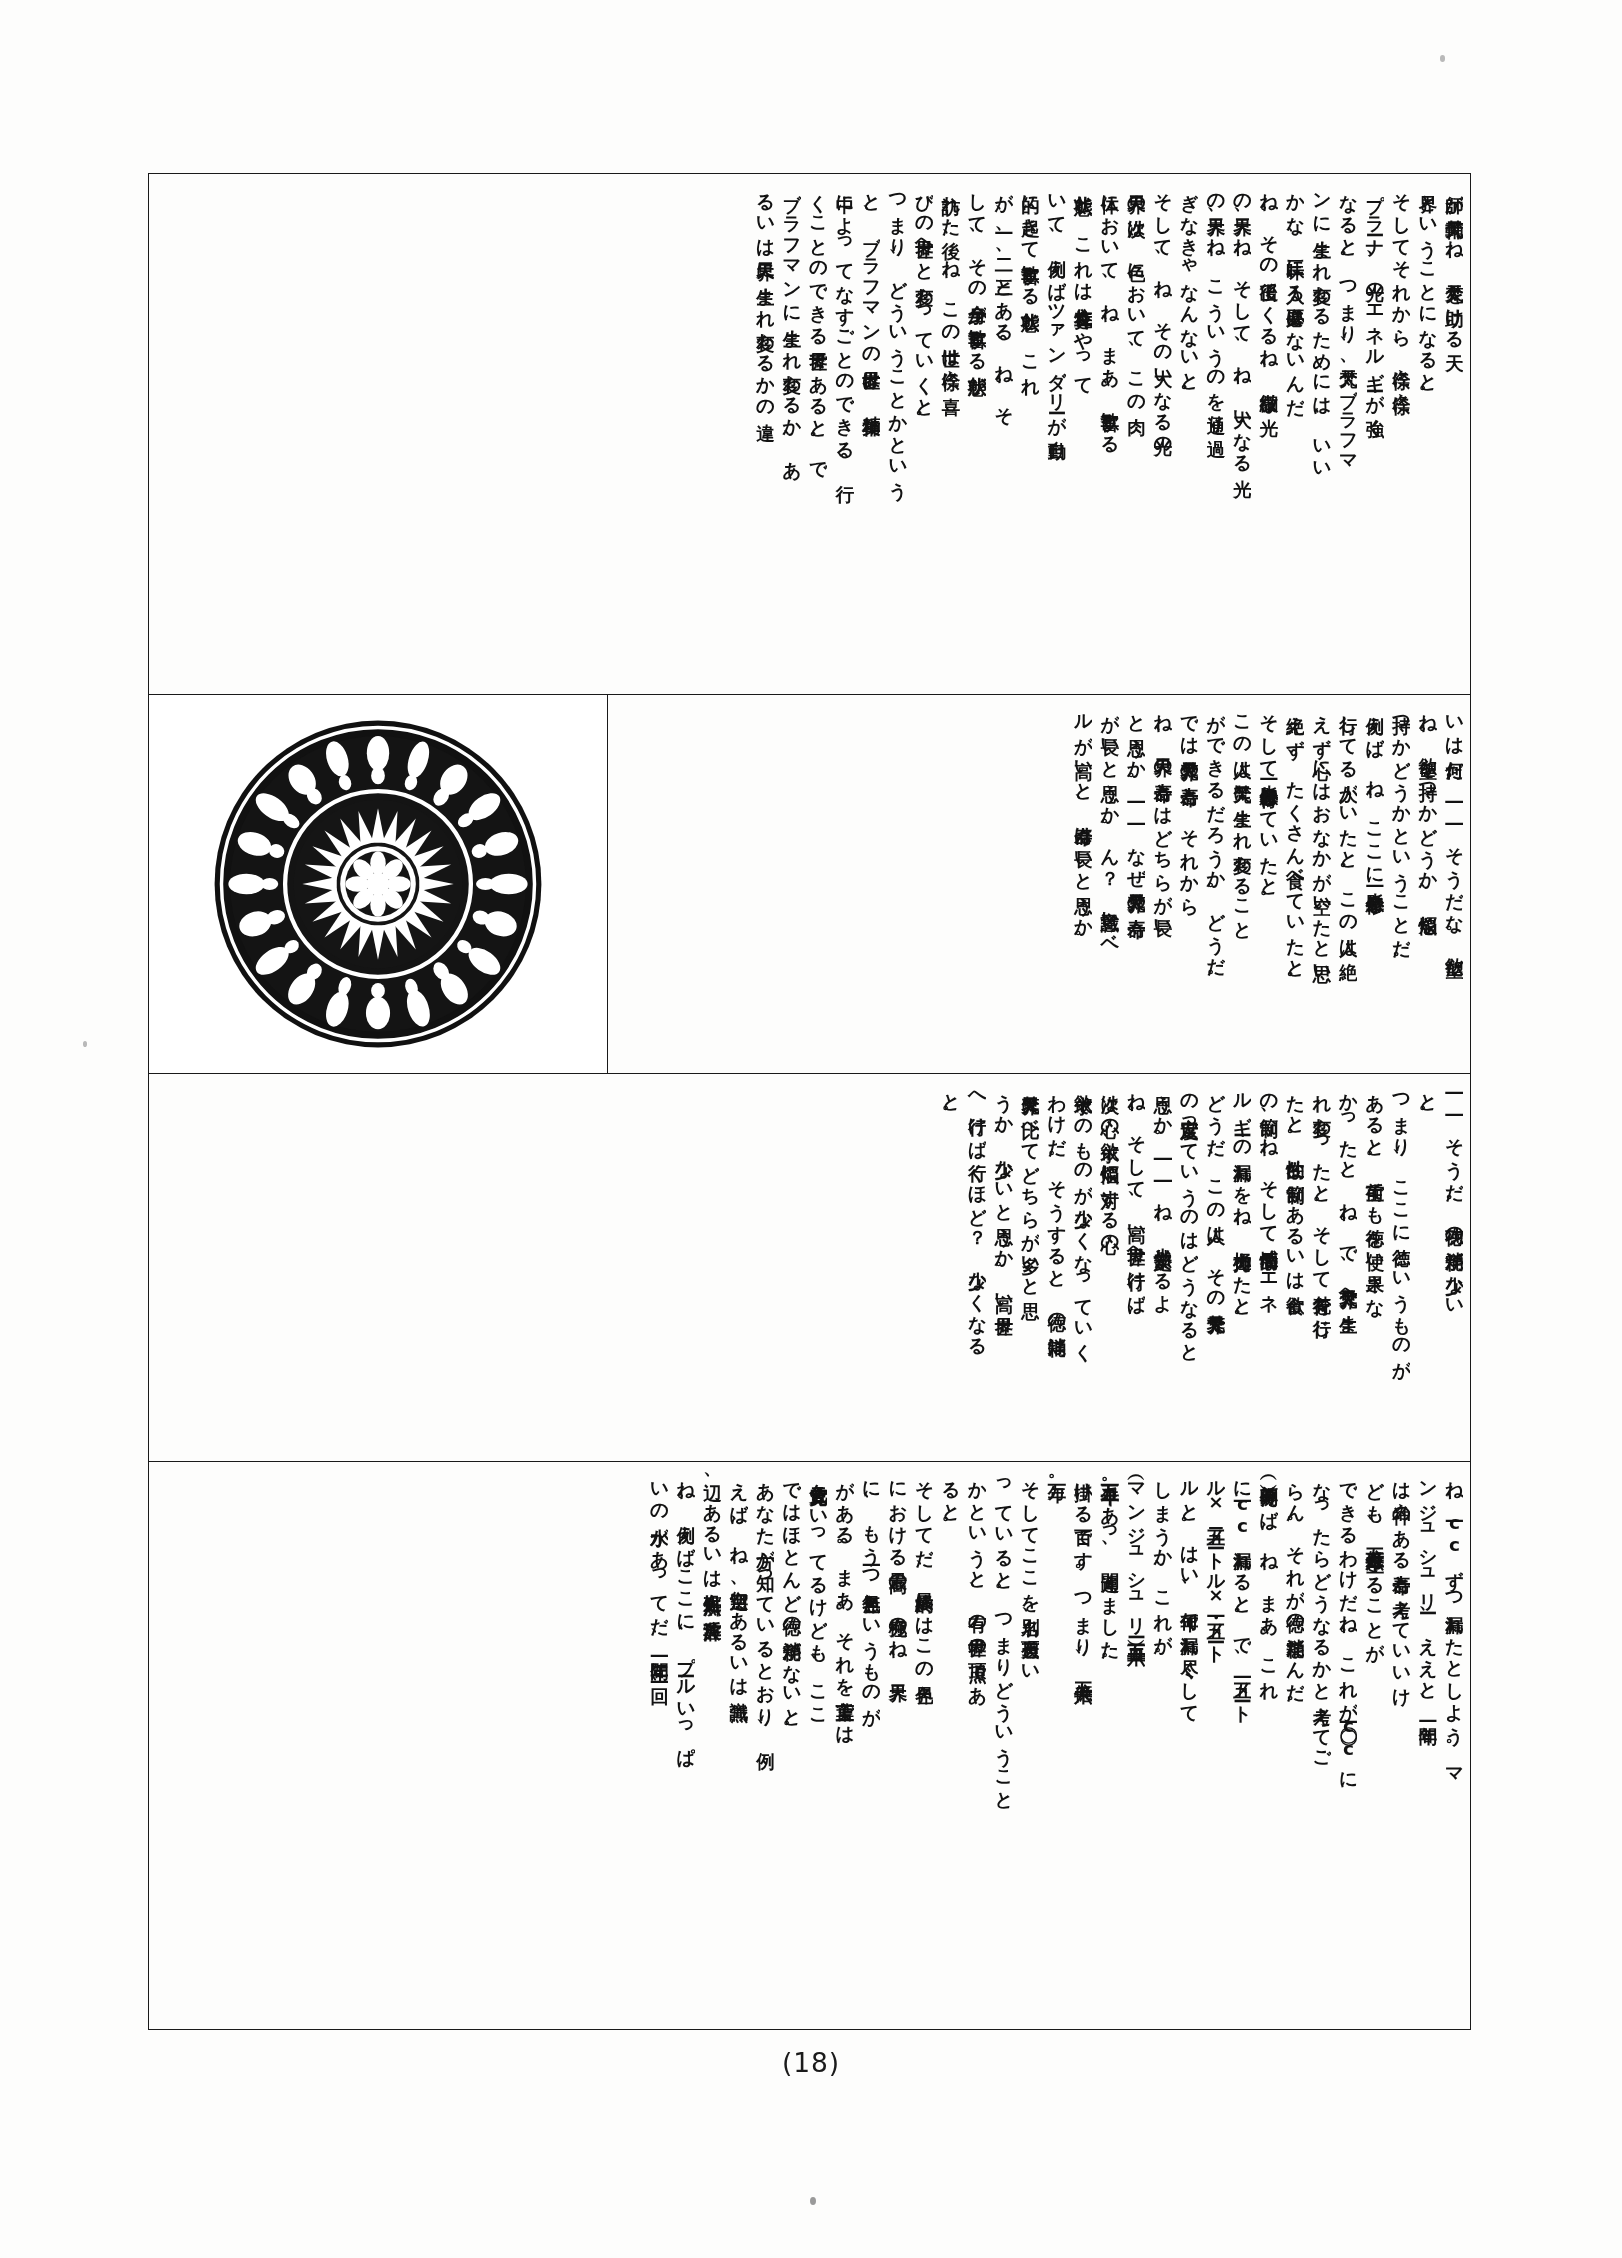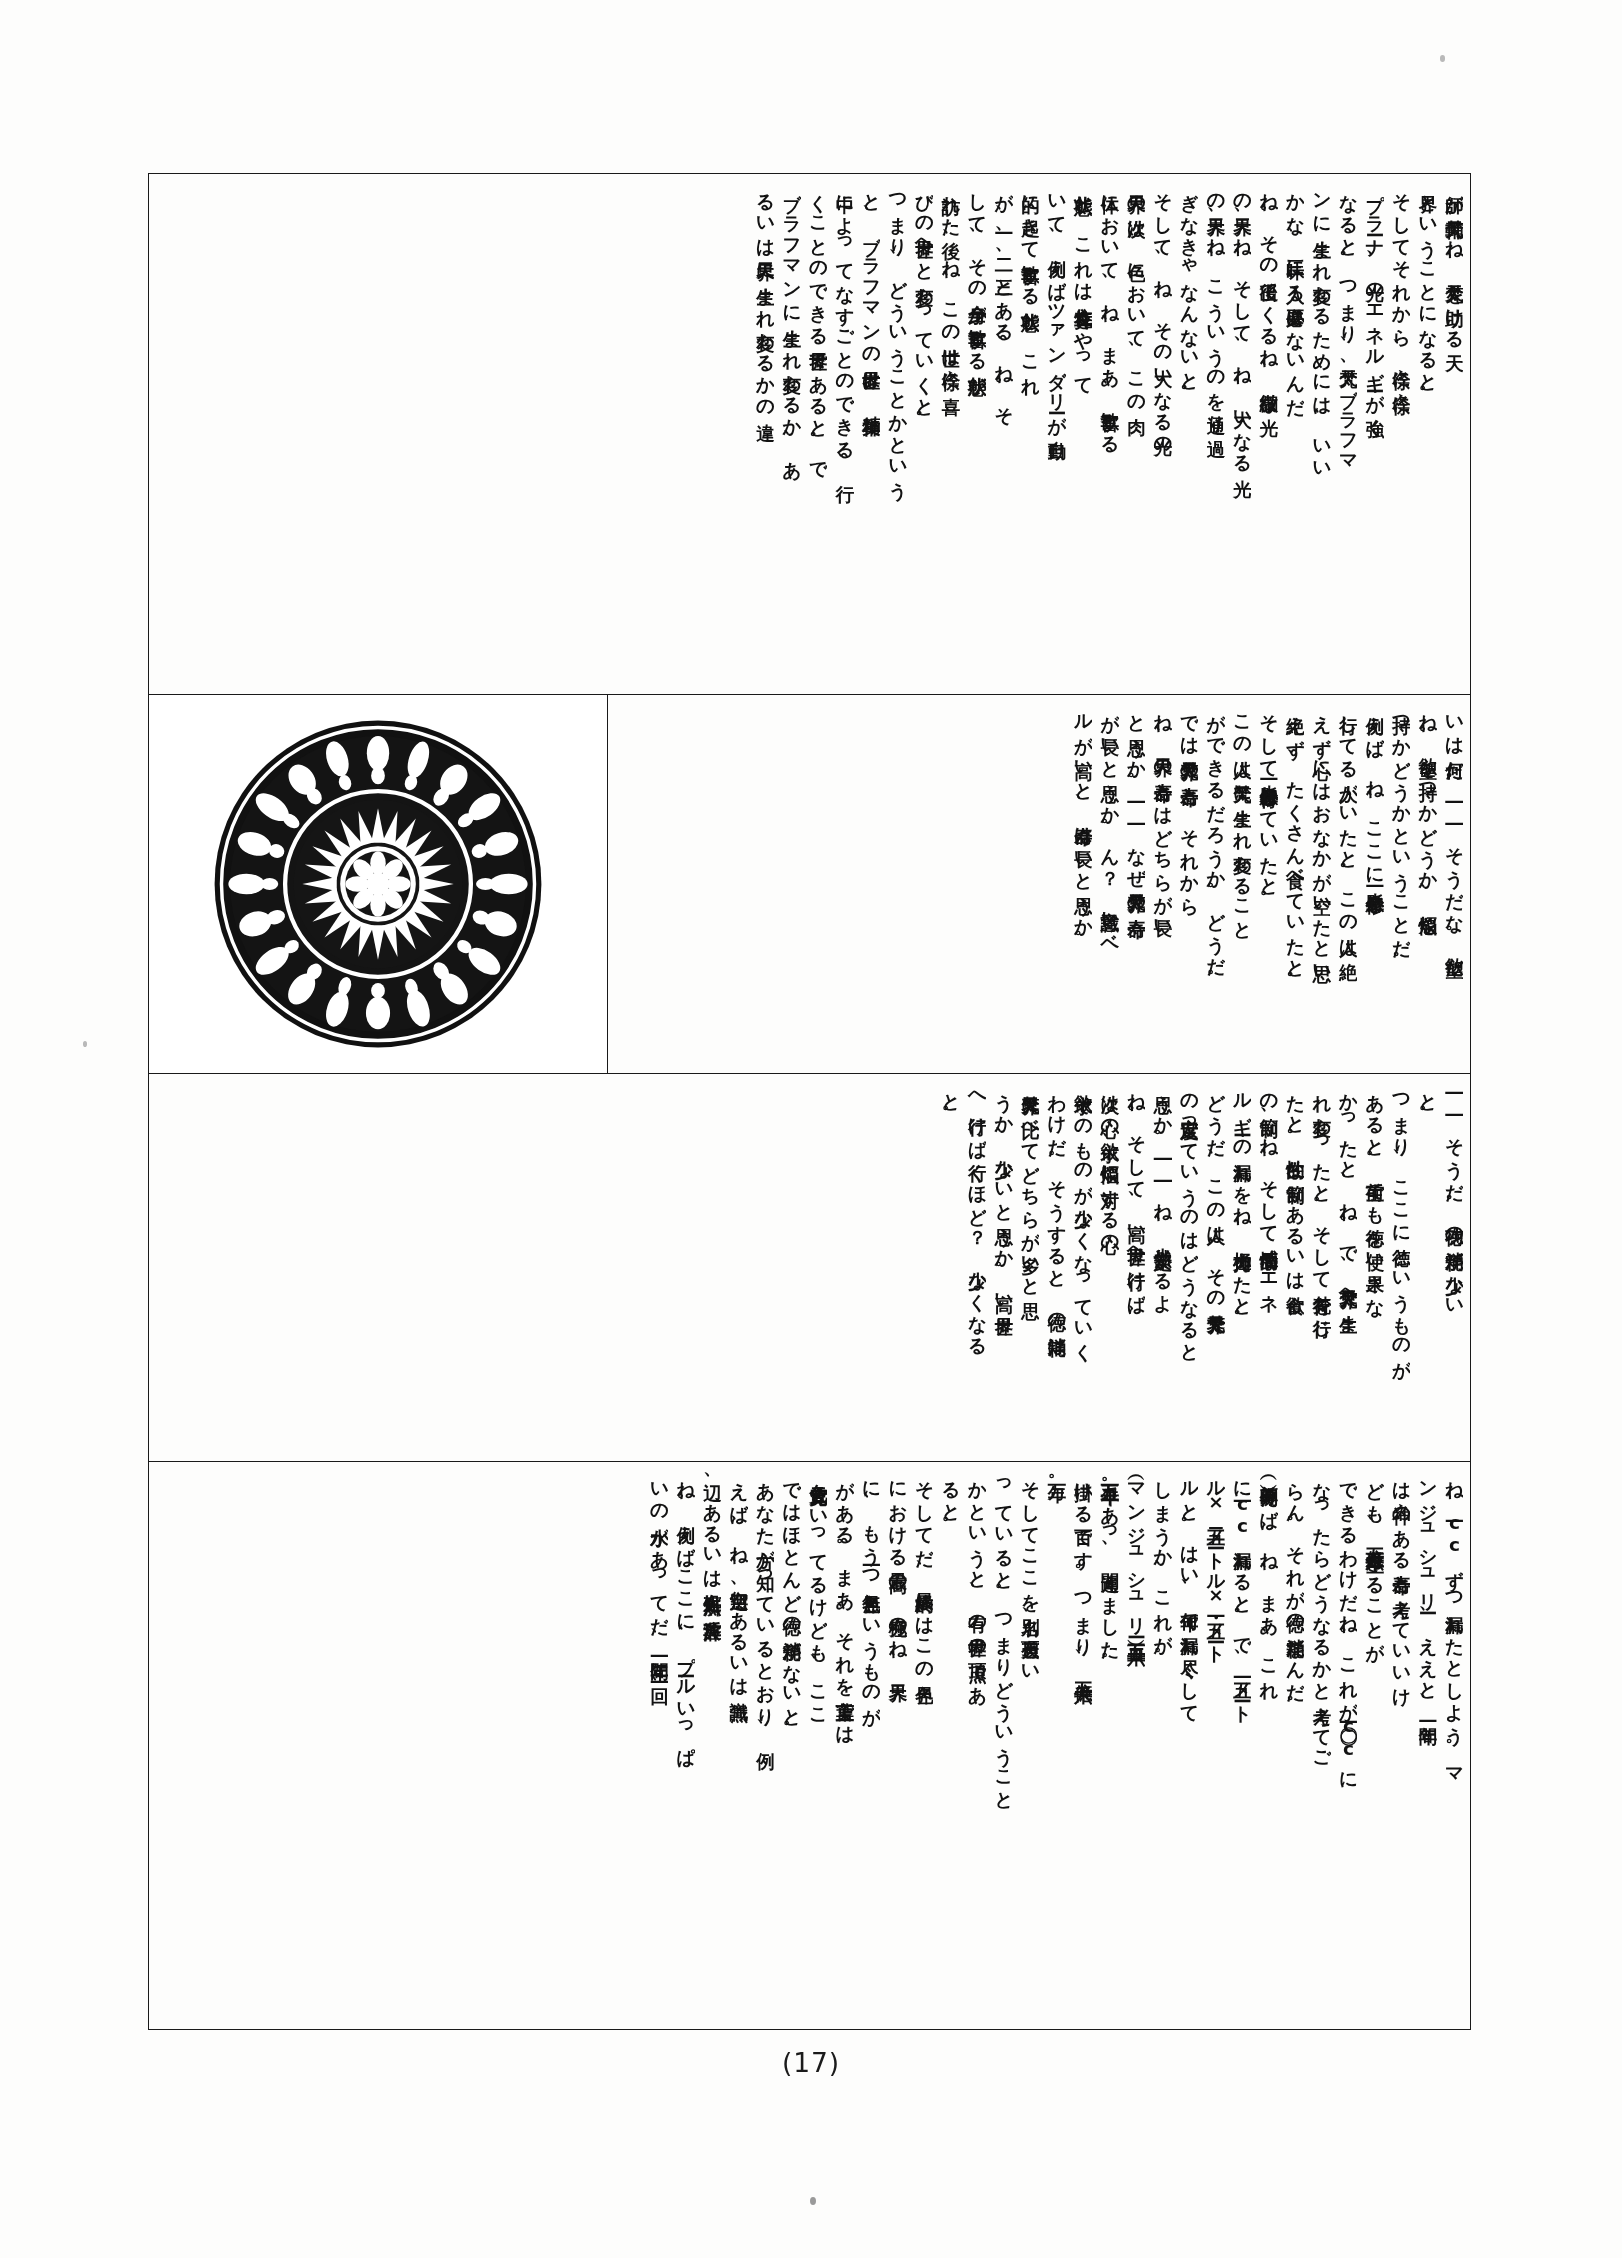--- a/index.html
+++ b/index.html
@@ -459,17 +459,17 @@
         <div class="vcol">あなた方が知っているとおり、例</div>
         <div class="vcol">えば、ね、空無辺、あるいは識無</div>
         <div class="vcol">辺、あるいは有処無所　（注辞典で</div>
         <div class="vcol">ね。例えばここに、プールいっぱ</div>
         <div class="vcol">いの水があってだ、一年間に一回、</div>
       </div>
     </div>
 
   </div>
 
-  <div class="page-number">(17)</div>
+  <div class="page-number">(18)</div>
   <div class="footer-speck"></div>
 
 </div>
 
 
 </body></html>

